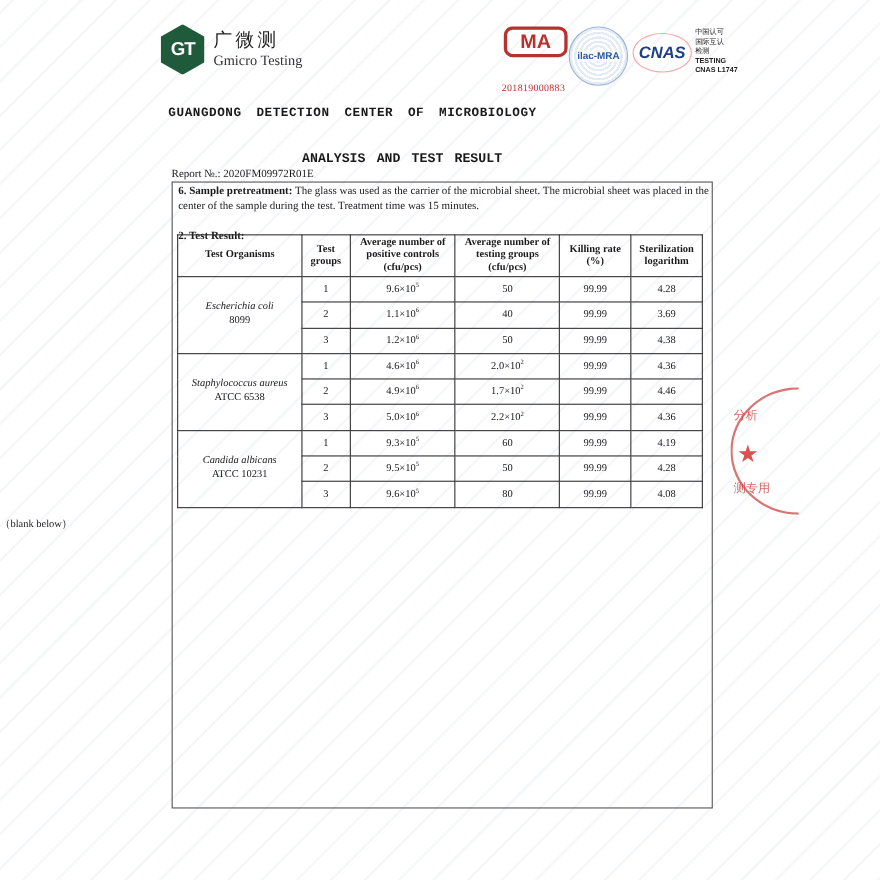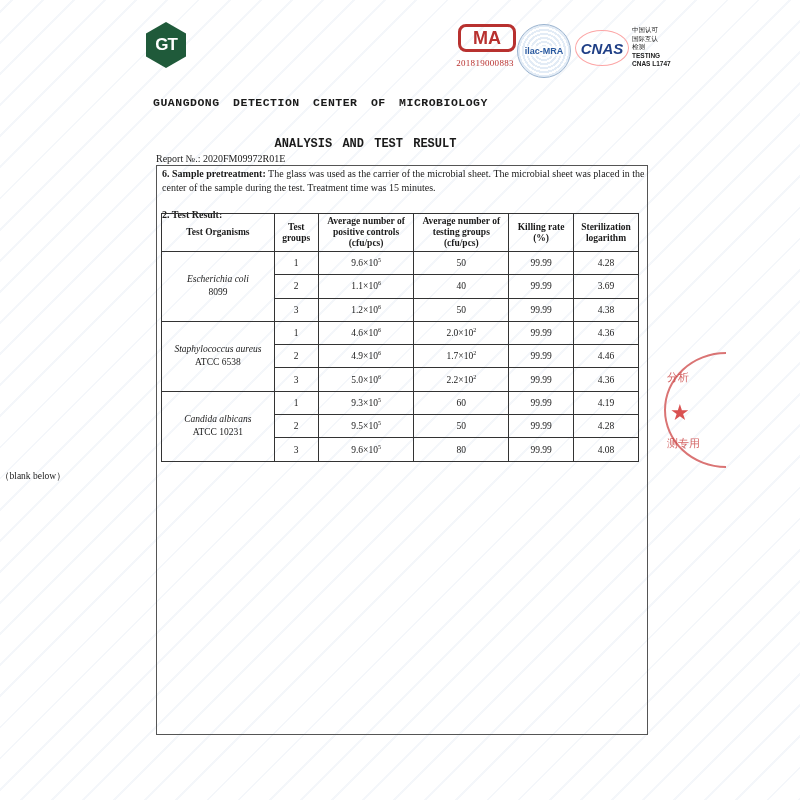--- a/index.html
+++ b/index.html
@@ -8,21 +8,21 @@
     background-image:repeating-linear-gradient(-45deg, rgba(150,175,210,0.10) 0 2px, transparent 2px 22px);}
   
   .logo{position:absolute;left:118px;top:22px;display:flex;align-items:center;padding-left:28px;}
   .logo-hex{width:40px;height:46px;background:#1f5a3a;clip-path:polygon(50% 0,100% 25%,100% 75%,50% 100%,0 75%,0 25%);display:flex;align-items:center;justify-content:center;color:#fff;font-family:"Liberation Sans",sans-serif;font-weight:bold;font-size:17px;letter-spacing:-1px;}
   .logo-text{margin-left:8px;}
   .logo-cn{font-family:"DejaVu Sans",sans-serif;font-size:17px;color:#1f1f1f;letter-spacing:3px;line-height:20px;}
   .logo-en{font-family:"Liberation Serif",serif;font-size:13px;color:#333;line-height:16px;}
   .cert{position:absolute;top:24px;}
   .cma{left:452px;width:66px;}
   .cma-box{border:3px solid #b8312f;border-radius:8px 8px 8px 8px;color:#b8312f;font-family:"Liberation Sans",sans-serif;font-weight:bold;font-size:18px;text-align:center;height:22px;line-height:22px;width:52px;margin-left:6px;}
-  .cma-num{font-size:9px;color:#b8312f;text-align:center;margin-top:6px;letter-spacing:0.3px;}
+  .cma-num{font-size:9px;color:#b8312f;text-align:center;margin-top:23px;letter-spacing:0.3px;}
   .ilac{left:517px;width:52px;height:52px;border-radius:50%;border:1px solid #9ab3cf;background:repeating-radial-gradient(circle,#e3ecf6 0 2px,#fff 2px 4px);display:flex;align-items:center;justify-content:center;}
   .ilac span{font-family:"Liberation Sans",sans-serif;font-size:9px;color:#2a5aa0;font-weight:bold;background:rgba(255,255,255,0.7);}
   .cnas{left:575px;top:30px;width:52px;height:34px;border-radius:50%;border:1px solid #fca5a5;display:flex;align-items:center;justify-content:center;}
   .cnas span{font-family:"Liberation Sans",sans-serif;font-weight:bold;font-style:italic;font-size:15px;color:#1f3f86;background:#fff;padding:0 1px;}
   .cnas-text{position:absolute;left:632px;top:26px;font-family:"Liberation Sans",sans-serif;font-size:6.5px;line-height:8.5px;color:#222;}
   .cnas-text .b{font-weight:bold;}
   .org{position:absolute;top:96px;left:0;width:641px;text-align:center;font-family:"Liberation Mono",monospace;font-weight:bold;font-size:11.5px;letter-spacing:0.5px;word-spacing:6px;}
   .title{position:absolute;top:137px;left:0;width:731px;text-align:center;font-family:"Liberation Mono",monospace;font-weight:bold;font-size:12px;word-spacing:3px;}
   .report-no{position:absolute;left:156px;top:153px;font-size:10px;}
   .frame{position:absolute;left:156px;top:165px;width:490px;height:568px;border:1.5px solid #555;}
@@ -42,20 +42,24 @@
   .stamp-star{position:absolute;left:28px;top:50px;color:rgba(210,50,50,0.85);font-size:22px;line-height:22px;}
   .stamp-t2{position:absolute;left:25px;top:84px;color:rgba(200,60,60,0.8);font-family:"DejaVu Sans",sans-serif;font-size:11px;}
 </style>
 </head>
 <body>
 
 <div class="watermark"></div>
 
 <div class="logo">
   <div class="logo-hex">GT</div>
+  <div class="logo-text">
+    <div class="logo-cn">广微测</div>
+    <div class="logo-en">Gmicro Testing</div>
+  </div>
 </div>
 
 <div class="cert cma">
   <div class="cma-box">MA</div>
   <div class="cma-num">201819000883</div>
 </div>
 <div class="cert ilac">
   <span>ilac-MRA</span>
 </div>
 <div class="cert cnas">

